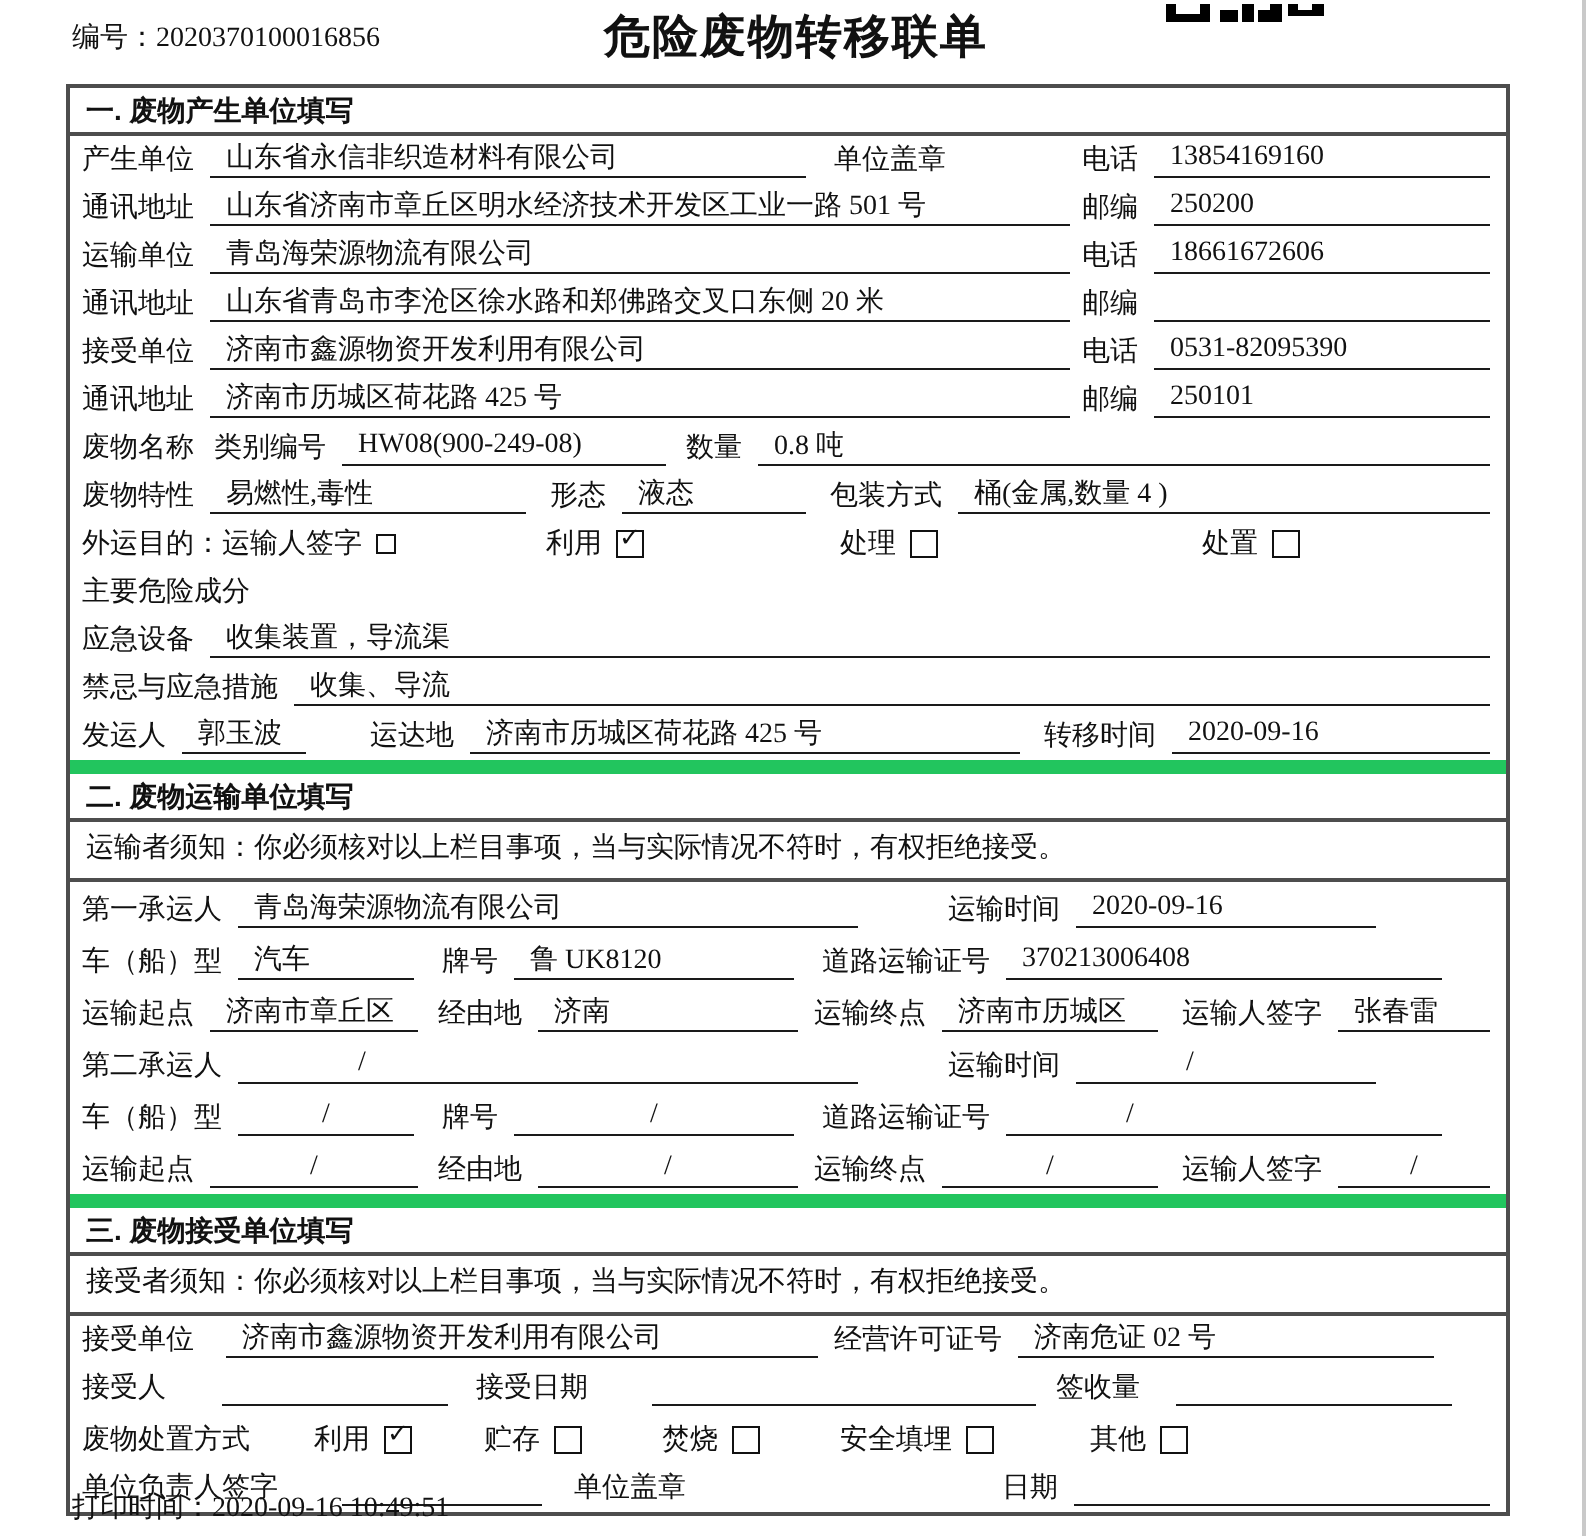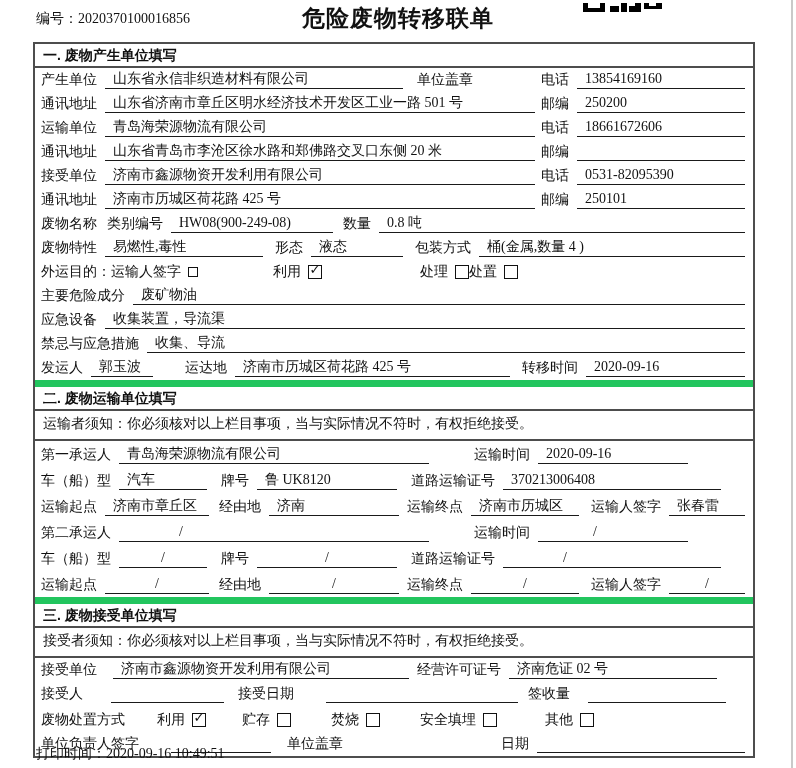--- a/index.html
+++ b/index.html
@@ -157,31 +157,30 @@
       <span class="cbox">
           <span class="mark">✓</span>
         </span>
     </span>
     <span class="cbitem" style="margin-left:98px">
       <span>处理</span>
       <span class="cbox">
           <span class="mark"></span>
         </span>
     </span>
-    <span class="cbitem" style="">
+    <span class="cbitem" style="margin-left:132px">
       <span>处置</span>
       <span class="cbox">
           <span class="mark"></span>
         </span>
     </span>
   </div>
 
   <div class="row">
     <span class="lbl">主要危险成分</span>
-    <span class="val fill">废矿物油</span>
   </div>
 
   <div class="row">
     <span class="lbl">应急设备</span>
     <span class="val fill">收集装置，导流渠</span>
   </div>
 
   <div class="row">
     <span class="lbl">禁忌与应急措施</span>
     <span class="val fill">收集、导流</span>

